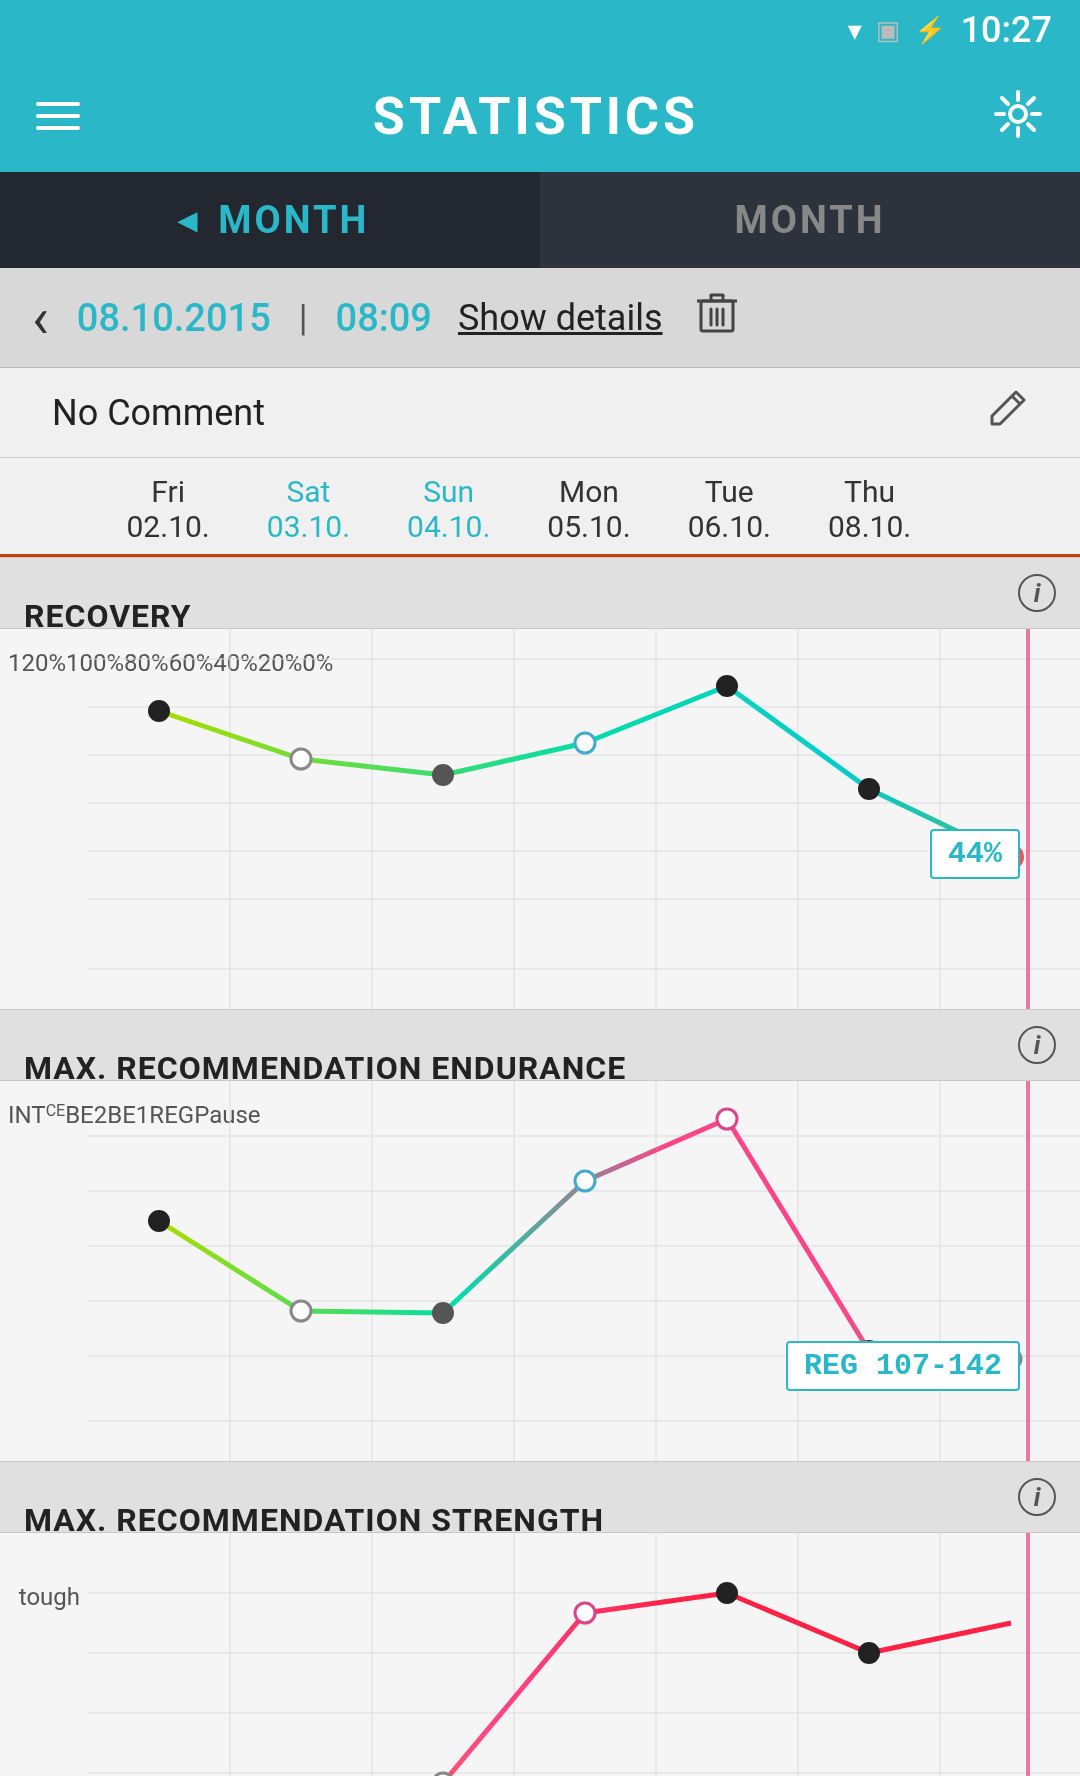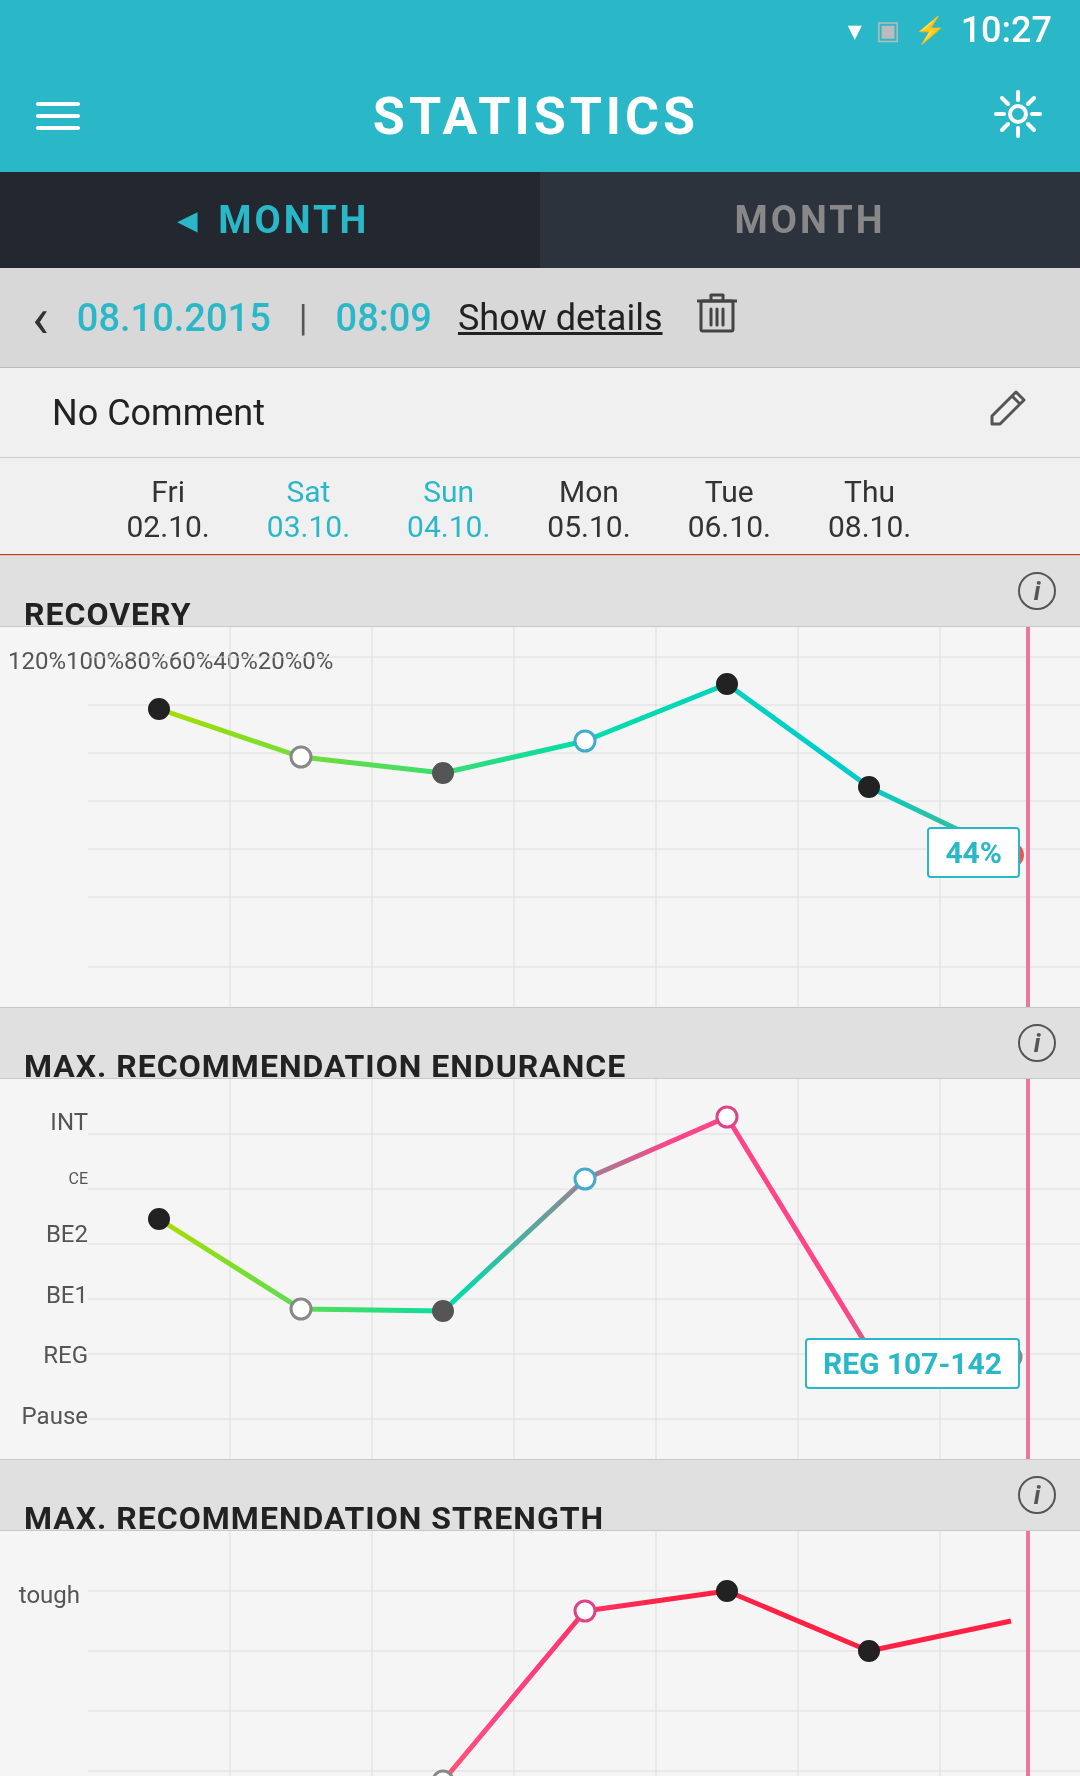--- a/index.html
+++ b/index.html
@@ -162,21 +162,21 @@
       cursor: pointer;
     }
 
     
     .days-header {
       width: 100%;
       background: #f0f0f0;
       display: grid;
       grid-template-columns: 88px repeat(7, 1fr);
       padding: 16px 0 10px 10px;
-      border-bottom: 1px solid #c2410c;
+      border-bottom: 3px solid #c2410c;
     }
     .day-col {
       display: flex;
       flex-direction: column;
       align-items: center;
     }
     .day-name {
       font-size: 30px;
       color: #333;
     }
@@ -261,38 +261,39 @@
     
     .tooltip-box {
       position: absolute;
       background: white;
       border: 2px solid #2ab8c8;
       color: #2ab8c8;
       font-size: 30px;
       font-weight: 700;
       padding: 6px 16px;
       border-radius: 4px;
+      font-family: Liberation Mono, monospace;
     }
 
     .endurance-chart {
       width: 100%;
       height: 380px;
       position: relative;
     }
 
     .endurance-y-labels {
       position: absolute;
       left: 0;
       top: 0;
       width: 88px;
       height: 100%;
       display: flex;
-      flex-direction: column;
+      flex-direction: row;
       justify-content: space-around;
-      padding: 20px 0;
+      padding: 20px 8px;
     }
 
     .strength-chart {
       width: 100%;
       height: 280px;
       position: relative;
     }
 
     .strength-y-labels {
       position: absolute;

